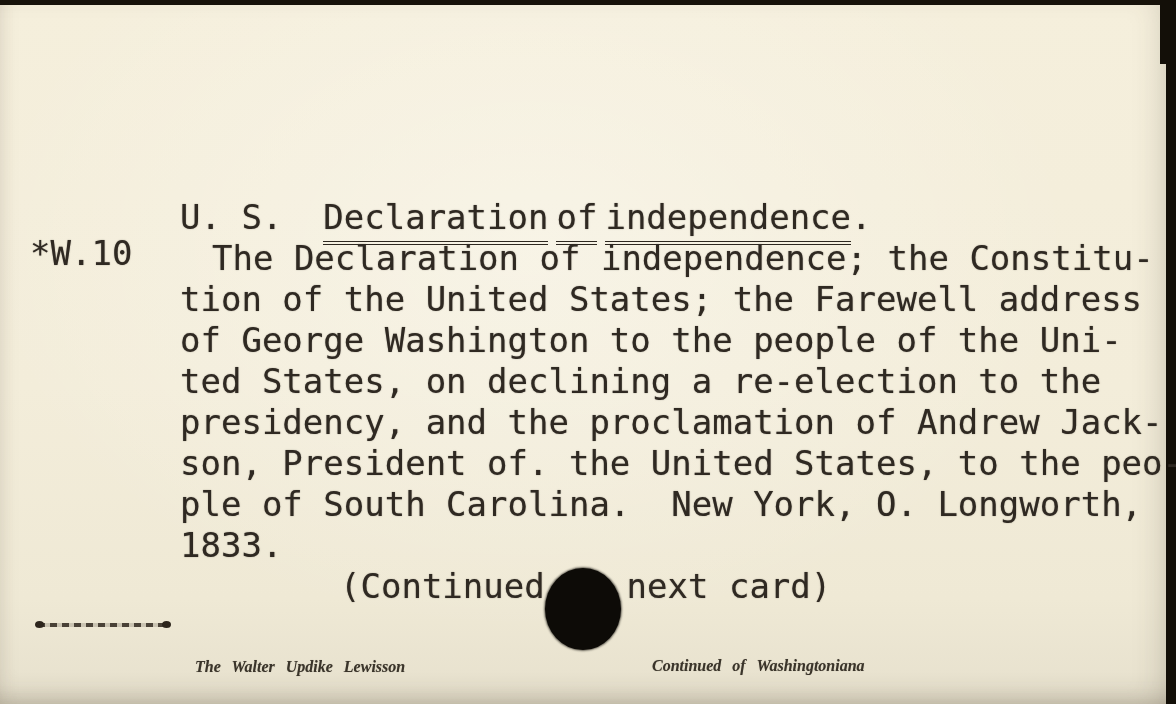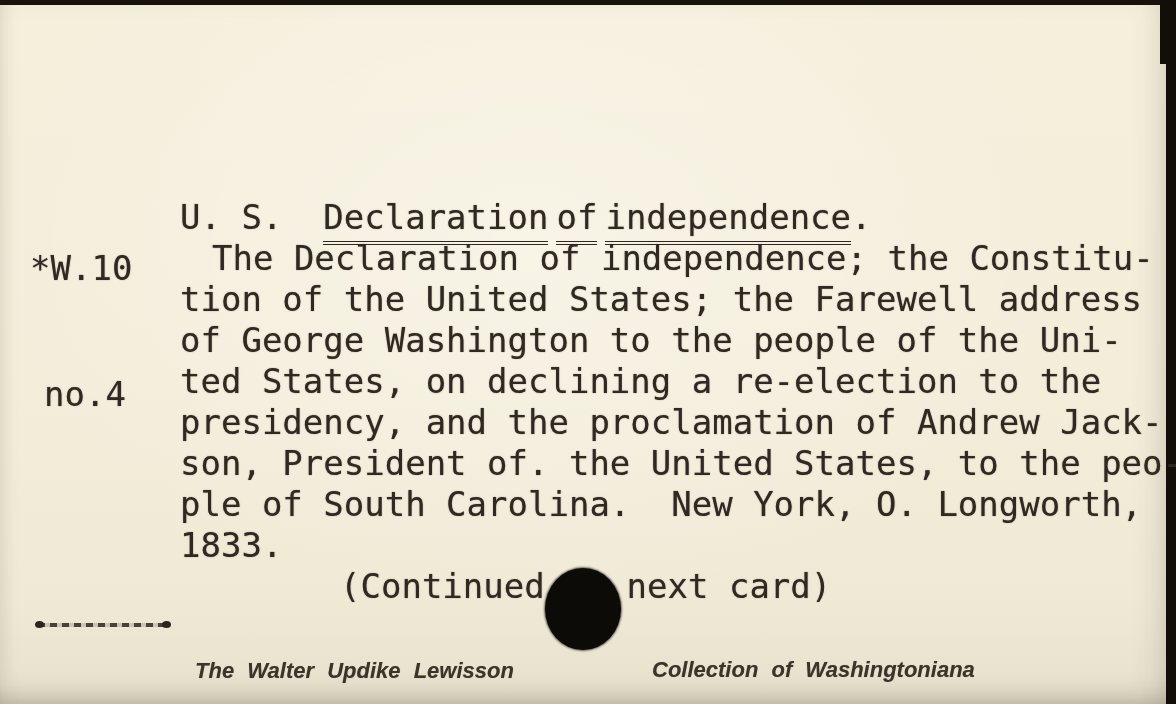--- a/index.html
+++ b/index.html
@@ -17,21 +17,21 @@
       inset -26px 0 34px -18px rgba(70,58,42,0.28),
       inset 0 -18px 28px -16px rgba(70,58,42,0.30),
       inset 14px 0 26px -20px rgba(70,58,42,0.18);
   }
   .edge-top{position:absolute;left:0;top:0;width:1176px;height:5px;background:#17120a;}
   .edge-right{position:absolute;right:0;top:0;width:10px;height:704px;background:#130f08;}
   .edge-corner{position:absolute;right:0;top:0;width:16px;height:64px;background:#130f08;}
 
   .ink{color:#2f2922;text-shadow:0 0 1.2px rgba(47,41,34,0.55);}
 
-  .call-block{position:absolute;left:30px;top:163px;font-size:34px;line-height:42px;white-space:pre;}
+  .call-block{position:absolute;left:30px;top:148px;font-size:34px;line-height:42px;white-space:pre;}
   .call-line-2{margin-left:17px;}
   .call-line-3{margin-left:14px;}
 
   .text-block{position:absolute;left:180px;top:197px;font-size:34px;line-height:41px;}
   .line{white-space:pre;}
   .indent{padding-left:32px;}
   .continued{padding-left:160px;}
 
   .u{border-bottom:4px double #2e2820;padding-bottom:4px;}
   .u + .u{margin-left:8px;}
@@ -44,22 +44,22 @@
   .pen-mark::before,.pen-mark::after{
     content:"";position:absolute;top:-2px;width:9px;height:7px;border-radius:50%;
     background:#2d251c;
   }
   .pen-mark::before{left:-3px;}
   .pen-mark::after{right:-3px;}
 
   .hist-ref{position:absolute;left:753px;top:620px;font-size:34px;white-space:pre;}
 
   .imprint{
-    font-family:Liberation Sans, sans-serif;font-style:italic;font-weight:bold;
-    font-size:22px;color:#3a342a;word-spacing:7px;white-space:pre;
+    font-family:Liberation Serif, serif;font-style:italic;font-weight:bold;
+    font-size:16px;color:#3a342a;word-spacing:7px;white-space:pre;
     text-shadow:0 0 0.8px rgba(58,52,42,0.4);
   }
   .imprint-left{position:absolute;left:195px;top:658px;}
   .imprint-right{position:absolute;left:652px;top:657px;}
 
   .hole-punch{
     position:absolute;left:545px;top:568px;width:76px;height:82px;border-radius:50%;
     background:#0d0b07;box-shadow:0 0 2px 1px rgba(13,11,7,0.6);
   }
 </style>
@@ -67,37 +67,36 @@
 <body>
 
 <div class="card">
 
   <div class="edge-top"></div>
   <div class="edge-right"></div>
   <div class="edge-corner"></div>
 
   <div class="call-block ink">
     <div class="call-line-1">*W.10</div>
-    <div class="call-line-3">no.4</div>
   </div>
 
   <div class="text-block ink">
     <div class="line"><span>U. S.  </span><span class="u">Declaration</span><span class="u">of</span><span class="u u-last">independence</span><span>.</span></div>
     <div class="line indent">The Declaration of independence; the Constitu-</div>
     <div class="line">tion of the United States; the Farewell address</div>
     <div class="line">of George Washington to the people of the Uni-</div>
     <div class="line">ted States, on declining a re-election to the</div>
     <div class="line">presidency, and the proclamation of Andrew Jack-</div>
     <div class="line">son, President of. the United States, to the peo-</div>
     <div class="line">ple of South Carolina.  New York, O. Longworth,</div>
     <div class="line">1833.</div>
     <div class="line continued">(Continued on next card)</div>
   </div>
 
   <div class="pen-mark"></div>
 
 
   <div class="imprint imprint-left">The Walter Updike Lewisson</div>
-  <div class="imprint imprint-right">Collection of Washingtoniana</div>
+  <div class="imprint imprint-right">Continued of Washingtoniana</div>
 
   <div class="hole-punch"></div>
 
 </div>
 
 </body></html>

